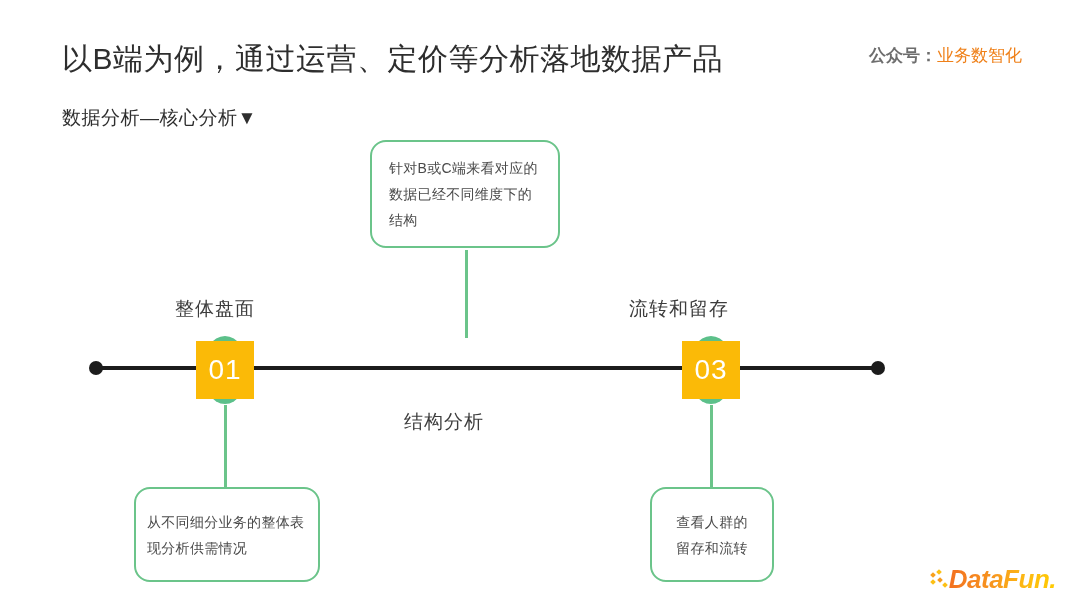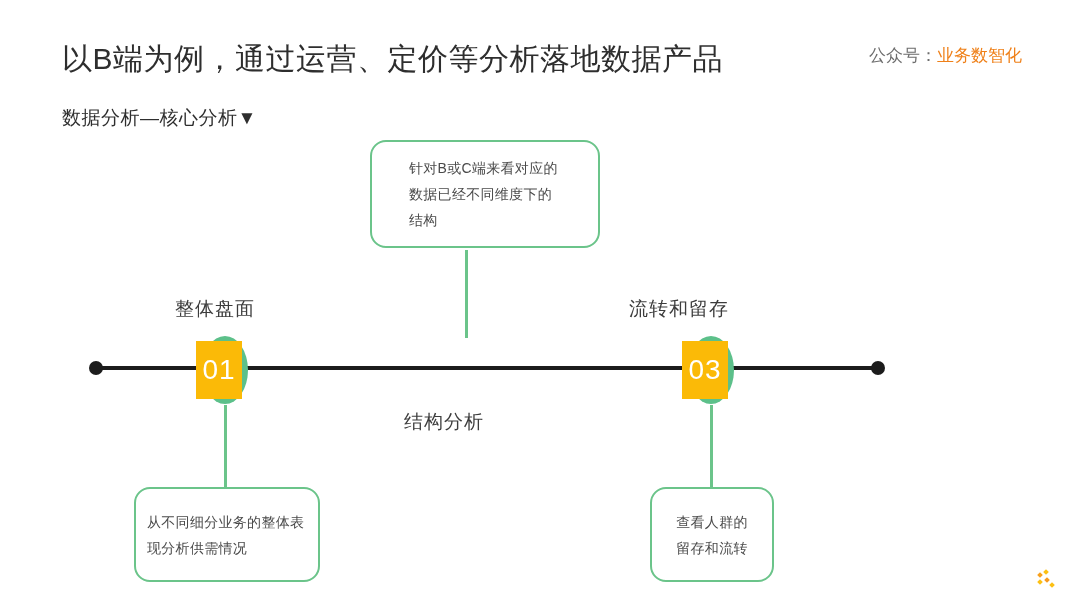--- a/index.html
+++ b/index.html
@@ -48,21 +48,21 @@
     right: 58px;
     top: 44px;
     font-size: 17px;
     line-height: 24px;
     white-space: nowrap;
     display: flex;
     align-items: baseline;
   }
   .wechat-label {
     color: #6d6d6d;
-    font-weight: 400;
+    font-weight: 700;
   }
   .wechat-name {
     color: #ef8019;
     font-weight: normal;
   }
 
   
   .axis {
     position: absolute;
     left: 96px;
@@ -95,21 +95,21 @@
     top: -5px;
     width: 46px;
     height: 68px;
     border-radius: 50%;
     background: #5cc08a;
   }
   .marker .box {
     position: absolute;
     left: 0;
     top: 0;
-    width: 46px;
+    width: 58px;
     height: 58px;
     background: #fbba07;
     color: #ffffff;
     font-size: 28px;
     line-height: 58px;
     text-align: center;
     font-weight: 300;
     letter-spacing: 1px;
   }
   .marker.m1 { left: 196px; }
@@ -150,21 +150,21 @@
     font-size: 14px;
     line-height: 26px;
     display: flex;
     align-items: center;
     justify-content: center;
     text-align: left;
     letter-spacing: 0.3px;
   }
   .callout span { display: block; padding: 0 6px; }
 
-  .callout.top    { left: 370px; top: 140px; width: 230px; height: 108px; }
+  .callout.top    { left: 370px; top: 140px; width: 190px; height: 108px; }
   .callout.bot-l  { left: 134px; top: 487px; width: 186px; height: 95px;  }
   .callout.bot-r  { left: 650px; top: 487px; width: 124px; height: 95px;  }
 
   .callout.top span   { width: 152px; }
   .callout.bot-l span { width: 160px; }
   .callout.bot-r span { width: 84px; text-align: center; }
 
   
   .logo {
     position: absolute;
@@ -249,15 +249,16 @@
   </div>
 
   <div class="logo">
     <div class="logo-dots">
       <i></i>
         <i></i>
         <i></i>
         <i></i>
         <i></i>
     </div>
+    <div class="logo-text">DataFun.</div>
   </div>
 
 </div>
 
 </body></html>

